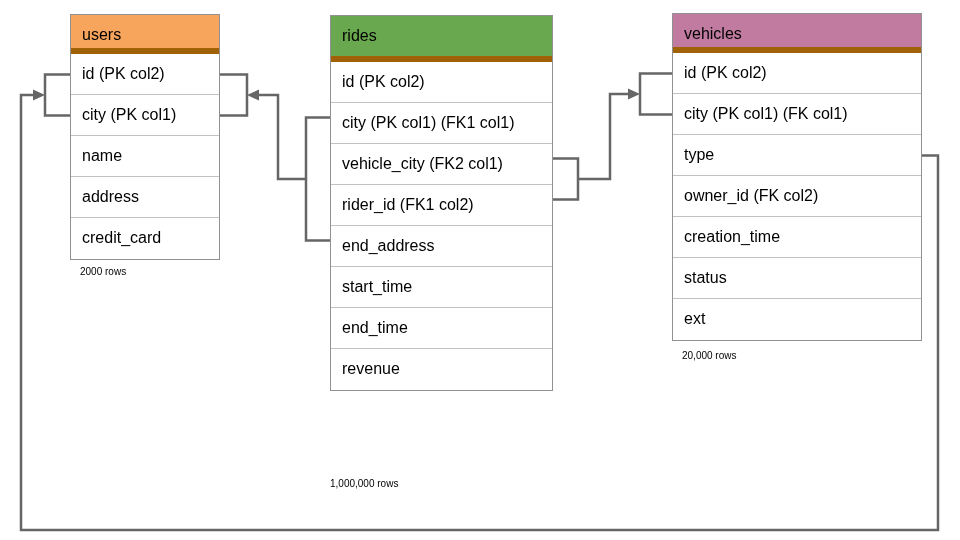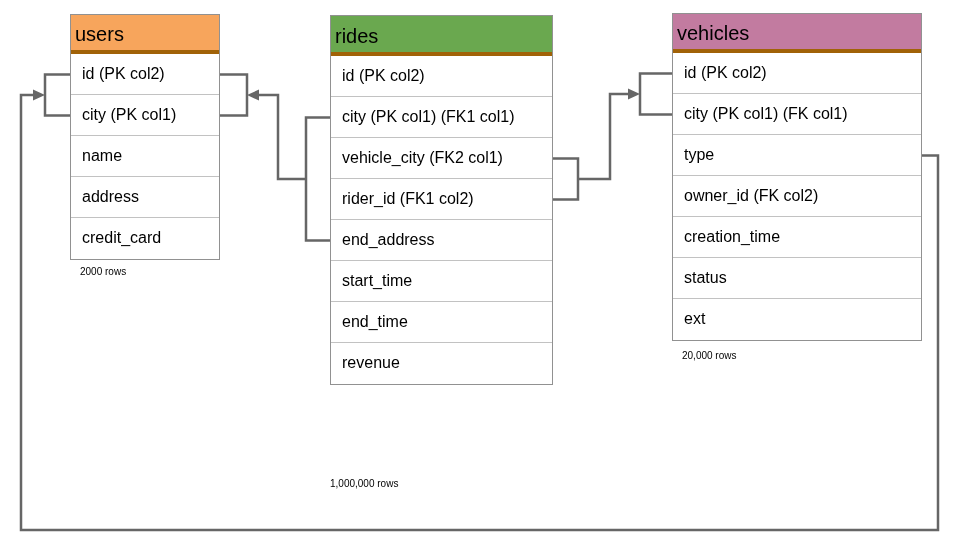--- a/index.html
+++ b/index.html
@@ -27,28 +27,28 @@
     border: 1px solid #919191;
     box-sizing: border-box;
   }
   .table--users    { left: 70px;  top: 14px; width: 150px; }
   .table--rides    { left: 330px; top: 15px; width: 223px; }
   .table--vehicles { left: 672px; top: 13px; width: 250px; }
 
   .table-header {
     height: 39px;
     line-height: 39px;
-    padding: 0 4px;
-    font-size: 20px;
-    border-bottom: 4px solid #a16207;
+    padding: 0 11px;
+    font-size: 16px;
+    border-bottom: 6px solid #a16207;
     box-sizing: border-box;
     white-space: nowrap;
     overflow: hidden;
   }
-  .table--rides .table-header { height: 40px; line-height: 40px; }
+  .table--rides .table-header { height: 46px; line-height: 40px; }
   .table--users .table-header    { background: var(--users-header, #F7A55C); }
   .table--rides .table-header    { background: var(--rides-header, #6AA84F); }
   .table--vehicles .table-header { background: var(--vehicles-header, #C27BA0); }
 
   .table-row {
     height: 41px;
     line-height: 40px;
     padding: 0 11px;
     font-size: 16px;
     border-bottom: 1px solid #c2c2c2;

